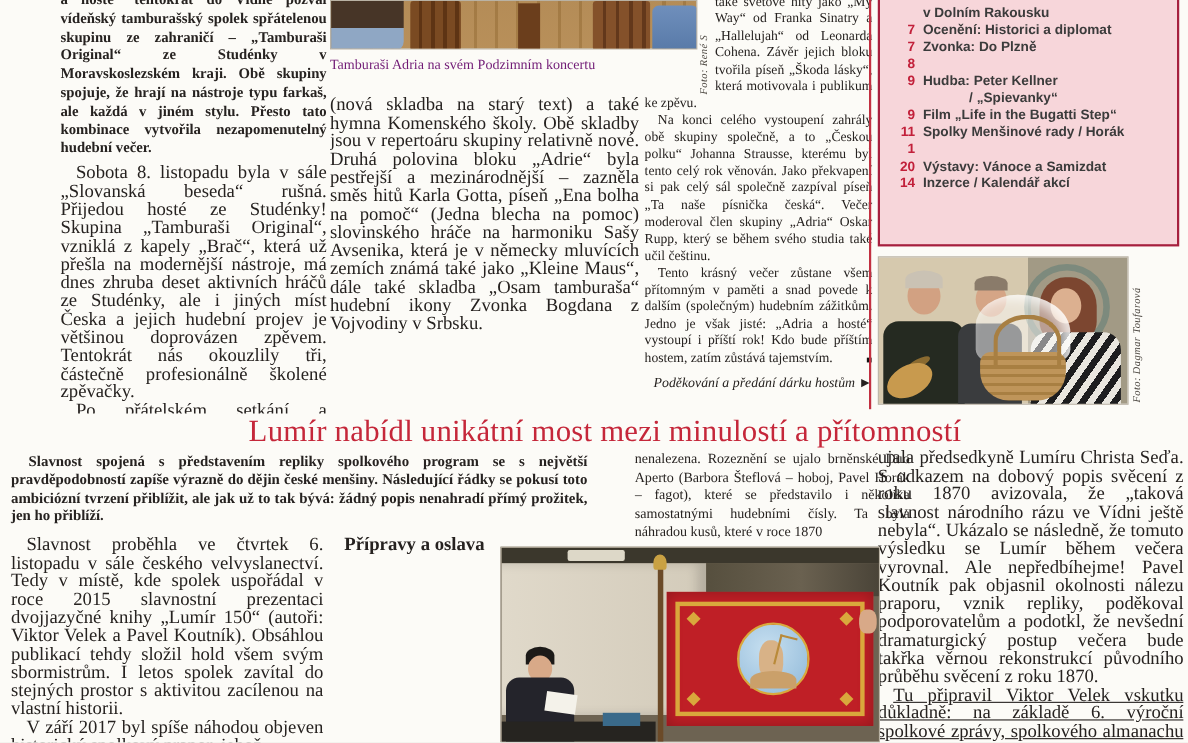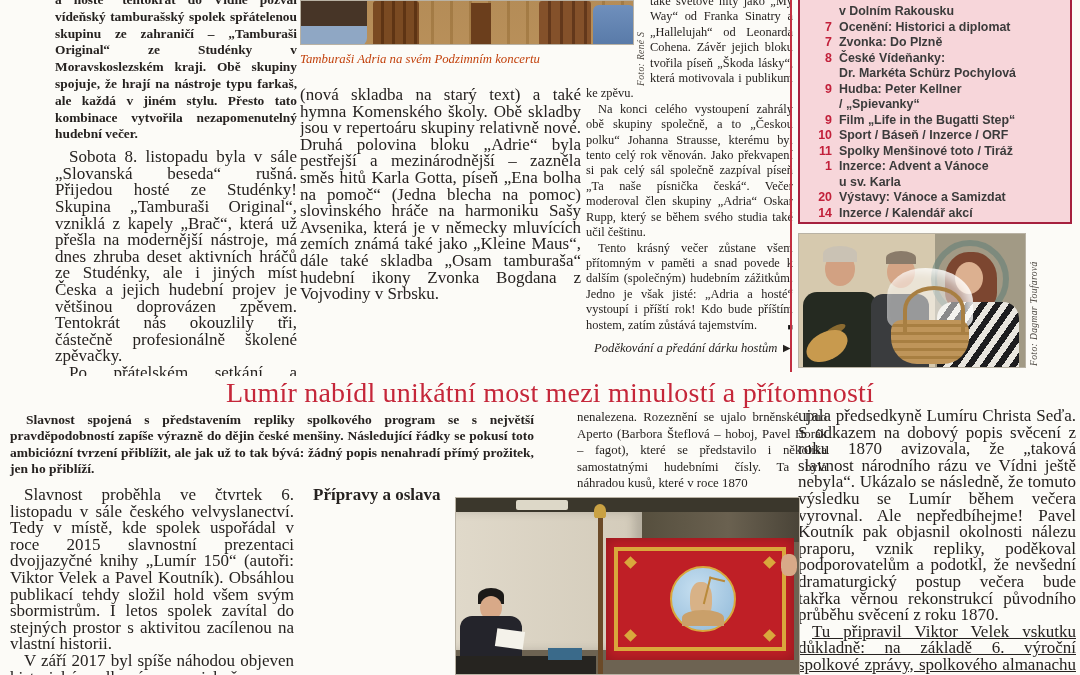--- a/index.html
+++ b/index.html
@@ -14,42 +14,42 @@
   .boldintro{font-weight:700;font-size:13.4px;line-height:16.8px;}
   .bodytx{font-size:17px;line-height:16.6px;}
   .bodytx p + p, .col1 .bodytx p{text-indent:14px;}
   .col1 .bodytx p:first-child{text-indent:14px;}
   .col2{left:300px;top:87px;width:281px;height:290px;overflow:hidden;}
   .col2 p + p{text-indent:14px;}
   .col3{left:586px;top:-6px;width:207px;height:384px;overflow:hidden;font-size:12.4px;line-height:15.4px;}
   .col3 p + p{text-indent:12px;}
   .wrapSpacer{float:left;width:64px;height:86px;}
   .endmark{float:right;font-size:9px;margin-top:-13px;color:#111;}
-  .caption{font-style:italic;font-size:12.8px;color:#c2410c;}
+  .caption{font-size:12.8px;color:#701a75;}
   .giftcap{margin-top:8px;text-align:right;font-style:italic;font-size:12.6px;}
   .vcredit{position:absolute;writing-mode:vertical-rl;transform:rotate(180deg);
            font-style:italic;font-size:9.5px;color:#4a453f;letter-spacing:.4px;white-space:nowrap;}
   
   .headline{left:55px;top:378px;width:990px;text-align:center;color:#c5273a;
             font-size:28px;line-height:30px;letter-spacing:.2px;}
   .lead{left:10px;top:412px;width:524px;font-weight:700;font-size:13.5px;line-height:16.4px;}
   .lead p{text-indent:16px;}
   .bcol1{left:10px;top:487px;width:284px;height:190px;overflow:hidden;}
   .bcol2{left:301px;top:487px;width:153px;height:190px;overflow:hidden;}
   .subhead{font-weight:700;text-indent:12px;}
   .bcol3{left:577px;top:409px;width:250px;height:90px;overflow:hidden;font-size:12.8px;line-height:16.6px;}
   .bcol4{left:798px;top:408px;width:278px;height:270px;overflow:hidden;}
   .bcol4 p + p{text-indent:14px;text-decoration:underline;}
   
   .toc{left:798px;top:-22px;width:274px;height:246px;background:#f7d6da;border:2px solid #a6203e;
        box-sizing:border-box;overflow:hidden;padding:24px 10px 6px 12px;
        font-family:"Liberation Sans",sans-serif;font-weight:700;font-size:12.4px;line-height:15.5px;color:#3b3b3b;}
   .toc-row{display:flex;}
   .toc-num{width:20px;text-align:right;margin-right:7px;color:#c2203a;flex-shrink:0;}
-  .toc-text{white-space:pre-line;}
+  .toc-text{white-space:pre-line;text-align:right;}
   
   .redrule{left:790px;top:0;width:2px;height:372px;background:#c23041;}
   
   .photo{border:1px solid #b9b2a4;box-sizing:border-box;overflow:hidden;}
   .phototop{left:300px;top:0;width:334px;height:45px;background:linear-gradient(180deg,#8a6a3e,#b08a55);}
   .giftphoto{left:798px;top:233px;width:228px;height:135px;
              background:linear-gradient(90deg,#d6c9ae 0 60%,#a29a85 60% 100%);}
   .flagphoto{left:455px;top:497px;width:345px;height:178px;background:#6d6352;}
   .shape{position:absolute;}
 </style>
@@ -101,44 +101,36 @@
     <div class="toc-row">
         <span class="toc-num">7</span>
         <span class="toc-text">Ocenění: Historici a diplomat</span>
       </div>
     <div class="toc-row">
         <span class="toc-num">7</span>
         <span class="toc-text">Zvonka: Do Plzně</span>
       </div>
     <div class="toc-row">
         <span class="toc-num">8</span>
-        <span class="toc-text">České Vídeňanky:
-Dr. Markéta Schürz Pochylová</span>
       </div>
     <div class="toc-row">
         <span class="toc-num">9</span>
         <span class="toc-text">Hudba: Peter Kellner
 / „Spievanky“</span>
       </div>
     <div class="toc-row">
         <span class="toc-num">9</span>
         <span class="toc-text">Film „Life in the Bugatti Step“</span>
       </div>
     <div class="toc-row">
-        <span class="toc-num">10</span>
-        <span class="toc-text">Sport / Báseň / Inzerce / ORF</span>
-      </div>
-    <div class="toc-row">
         <span class="toc-num">11</span>
-        <span class="toc-text">Spolky Menšinové toto / Tiráž</span>
+        <span class="toc-text">Spolky Menšinové rady / Horák</span>
       </div>
     <div class="toc-row">
         <span class="toc-num">1</span>
-        <span class="toc-text">Inzerce: Advent a Vánoce
-u sv. Karla</span>
       </div>
     <div class="toc-row">
         <span class="toc-num">20</span>
         <span class="toc-text">Výstavy: Vánoce a Samizdat</span>
       </div>
     <div class="toc-row">
         <span class="toc-num">14</span>
         <span class="toc-text">Inzerce / Kalendář akcí</span>
       </div>
   </div>

